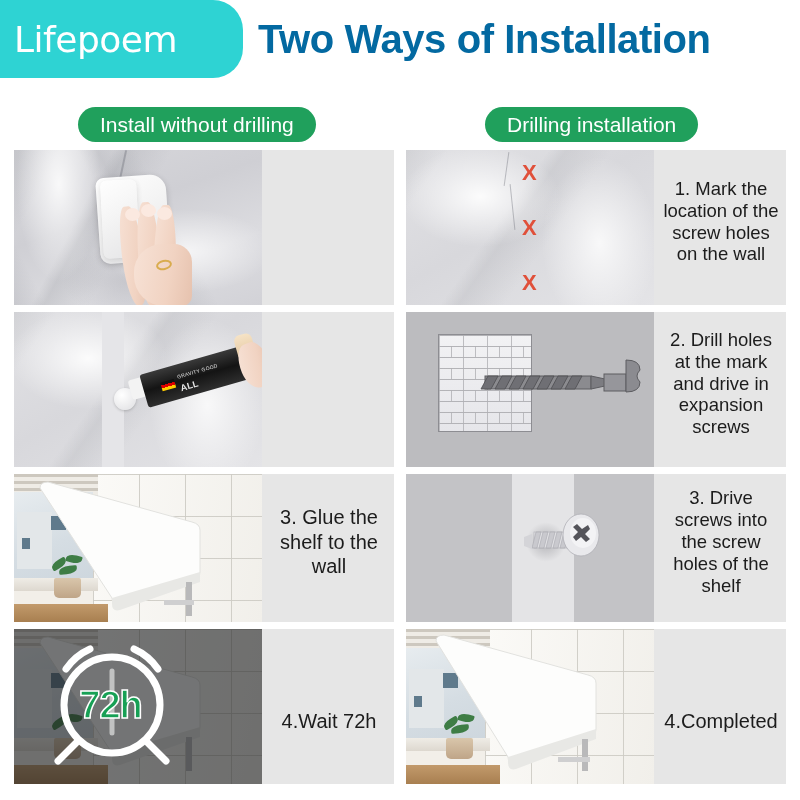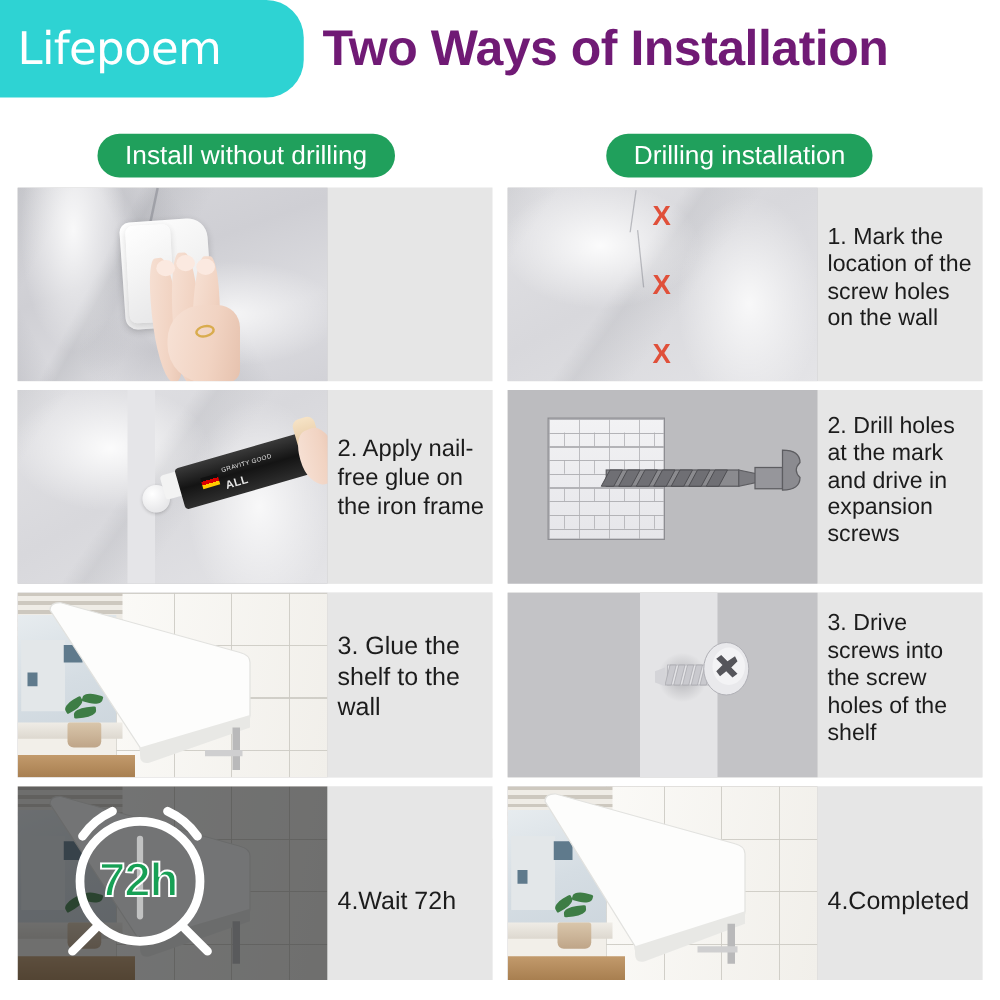--- a/index.html
+++ b/index.html
@@ -27,21 +27,21 @@
     color: #ffffff;
     font-size: 36px;
     letter-spacing: -0.5px;
     padding-left: 14px;
     font-weight: 400;
     font-family: "DejaVu Sans", sans-serif;
   }
   .page-title {
     position: absolute; left: 258px; top: 17px;
     font-size: 40px; font-weight: bold;
-    color: #701a75;
+    color: #0369a1;
     letter-spacing: -0.4px;
     white-space: nowrap;
   }
 
   
   .col-headers {
     position: absolute; left: 0; top: 107px;
     width: 800px; height: 38px;
   }
   .pill {
@@ -82,21 +82,21 @@
   }
   .caption {
     background: #e6e6e6;
     color: #1c1c1c;
     font-size: 20px;
     line-height: 1.22;
     display: flex;
     flex-direction: column;
     justify-content: center;
     padding: 4px 6px 16px 8px;
-    text-align: left;
+    text-align: center;
   }
   .caption.small { font-size: 19px; line-height: 1.2; }
   .caption.tiny  { font-size: 18.5px; line-height: 1.18; }
   .caption.center-txt { justify-content: center; margin-top: 42px; }
 
   
   .marble {
     position: absolute; inset: 0;
     background:
       radial-gradient(ellipse 60px 140px at 18% 22%, rgba(255,255,255,.85), rgba(255,255,255,0) 70%),
@@ -319,21 +319,20 @@
 
       <div class="tube-cap" style="left:116px;top:66px;width:18px;height:20px;transform:rotate(-16deg);"></div>
       <div class="tube" style="left:128px;top:48px;width:105px;height:34px;transform:rotate(-16deg);">
         <div class="tube-flag" style="left:18px;top:13px;width:14px;height:9px;"></div>
         <div class="tube-txt" style="left:36px;top:9px;">GRAVITY GOOD</div>
         <div class="tube-txt" style="left:36px;top:19px;font-size:9px;font-weight:bold;">ALL</div>
       </div>
       <div class="tube-cap" style="left:222px;top:22px;width:18px;height:26px;border-radius:6px;transform:rotate(-16deg);background:linear-gradient(180deg,#f6e3c6,#e3c49c);"></div>
       <div class="finger" style="left:226px;top:30px;width:30px;height:46px;transform:rotate(-22deg);"></div>
     </div>
-    <div class="caption small">2. Apply nail-free glue on the iron frame</div>
   </div>
 
   <div class="cell">
     <div class="pic">
       <div class="drill-bg"></div>
       <div class="brickbox" style="left:32px;top:22px;width:94px;height:98px;">
         <div class="brick-offset" style="left:12px;top:11px;right:0;height:11px;"></div>
         <div class="brick-offset" style="left:12px;top:33px;right:0;height:11px;"></div>
         <div class="brick-offset" style="left:12px;top:55px;right:0;height:11px;"></div>
         <div class="brick-offset" style="left:12px;top:77px;right:0;height:11px;"></div>

